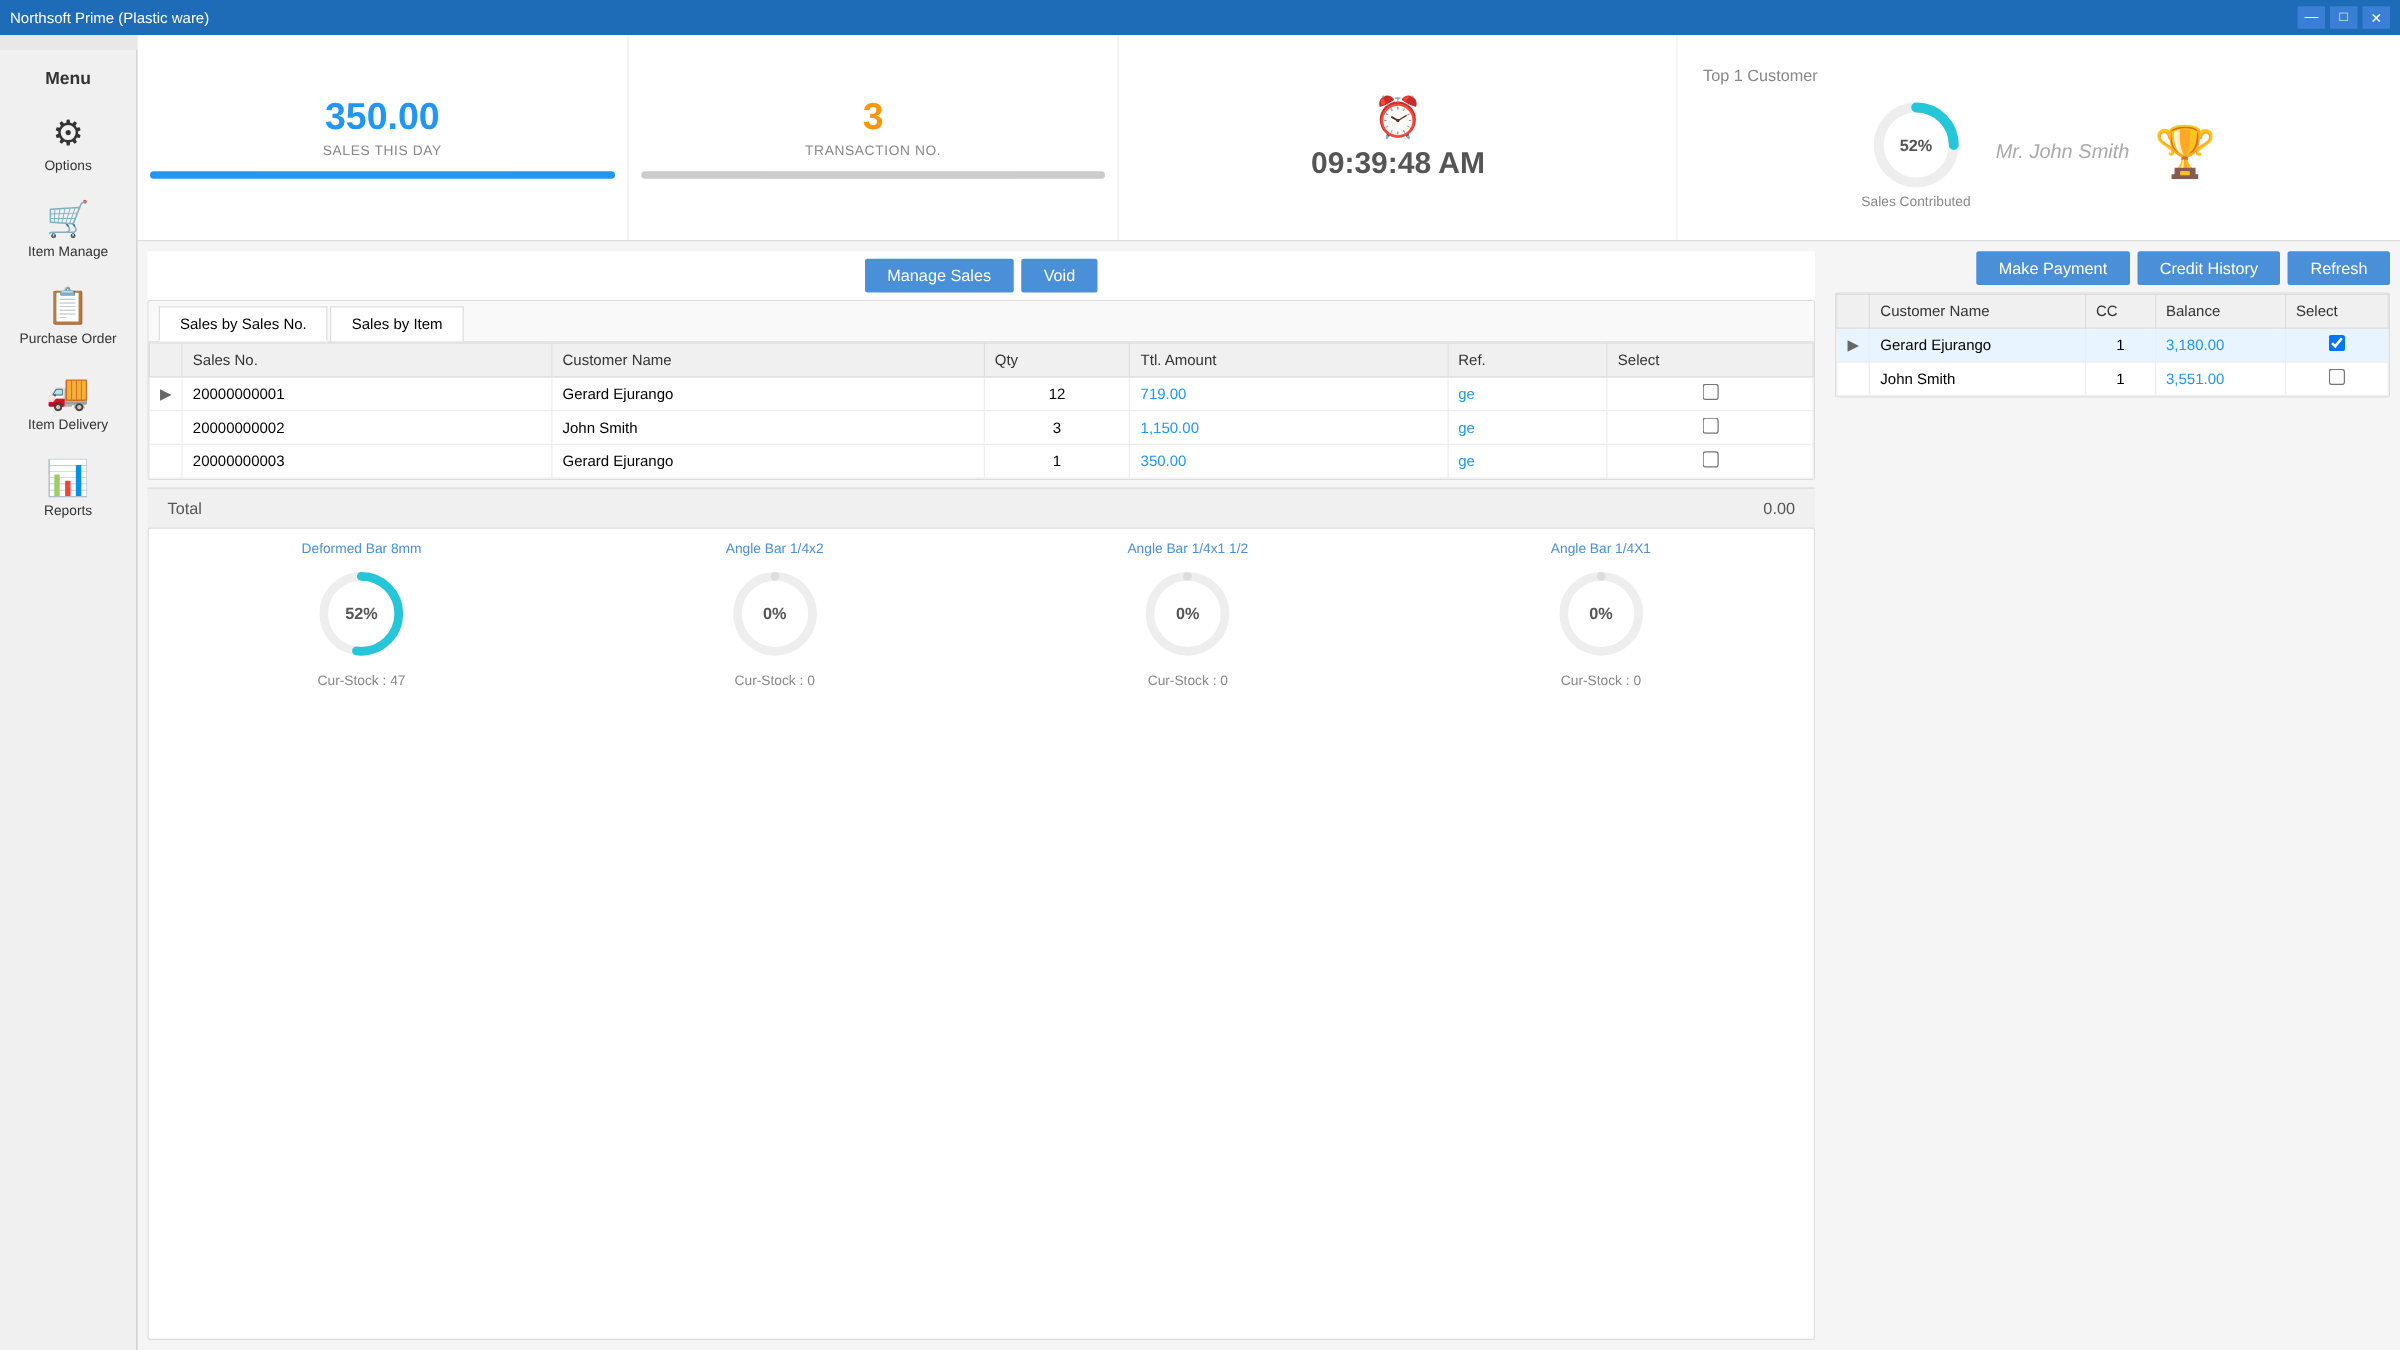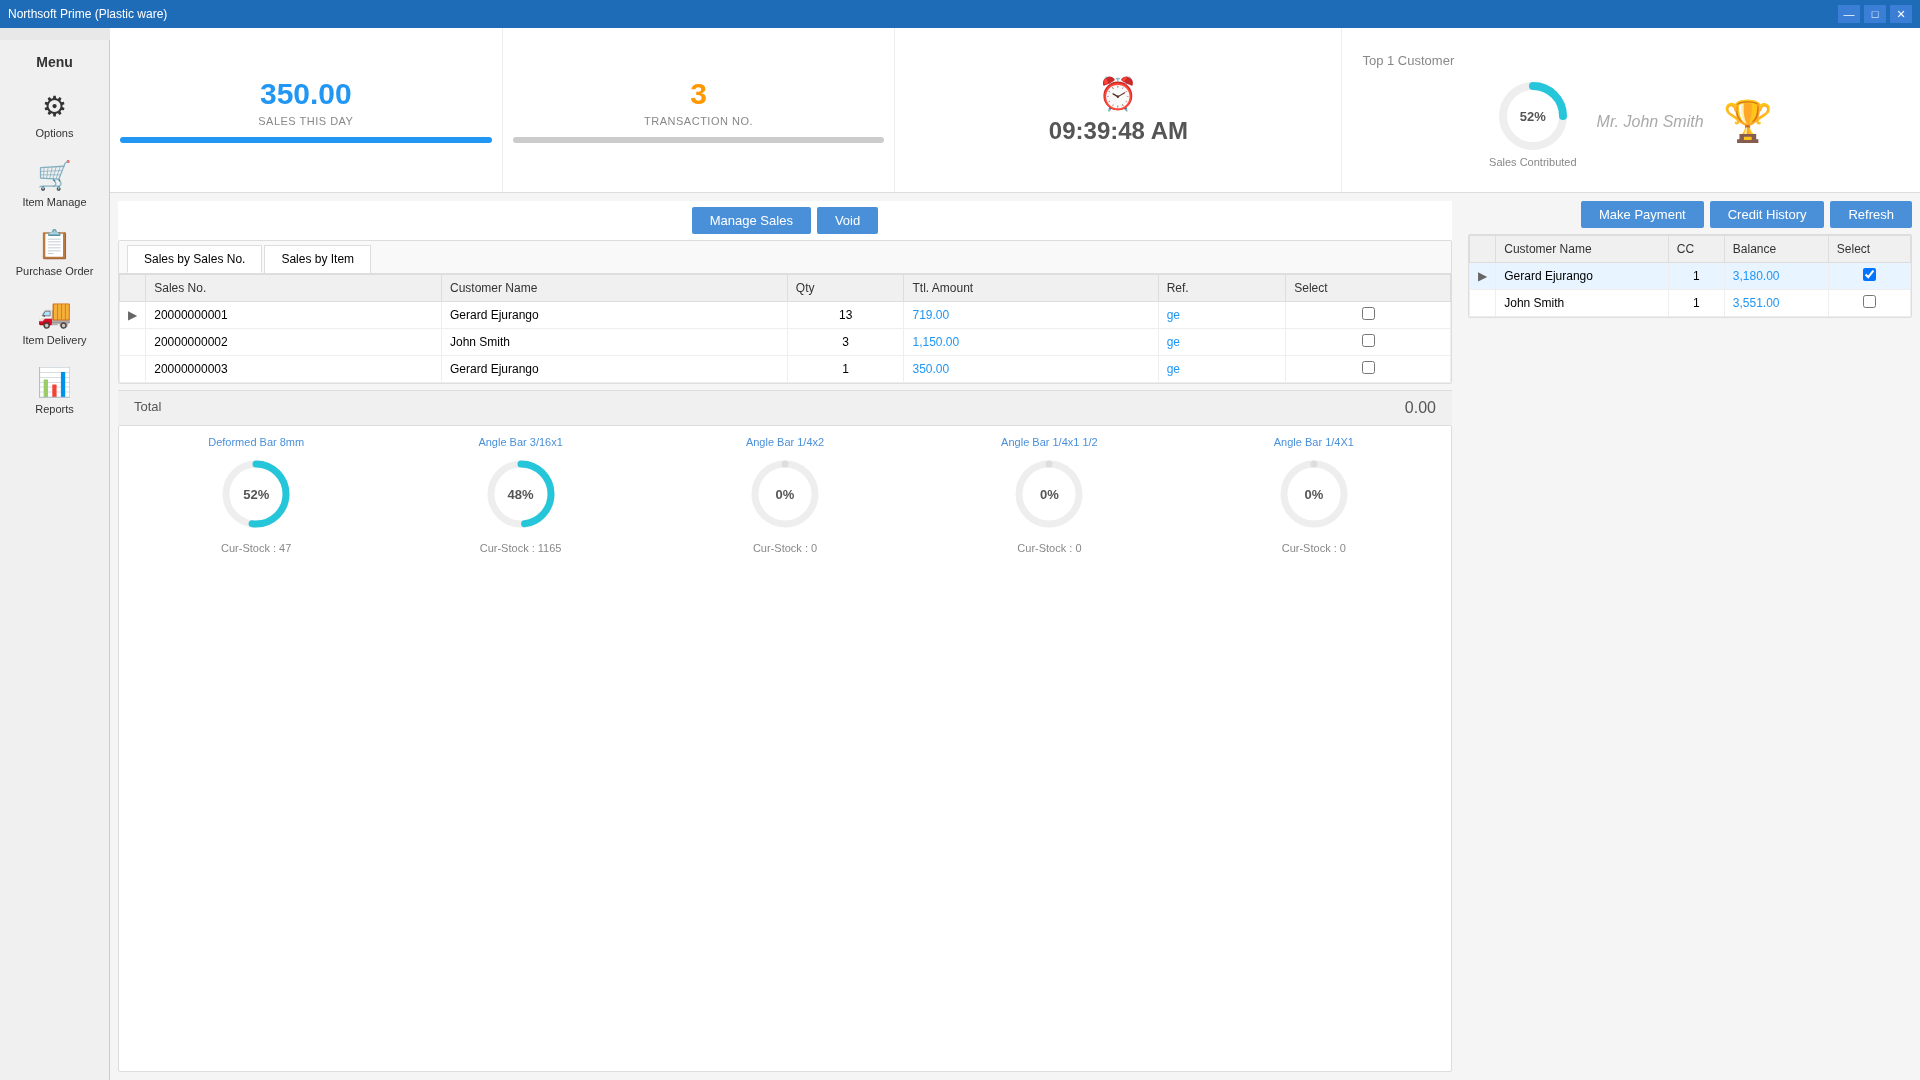--- a/index.html
+++ b/index.html
@@ -206,21 +206,21 @@
     
     .total-row {
       display: flex;
       justify-content: space-between;
       padding: 8px 16px;
       background: #f0f0f0;
       border-top: 1px solid #ddd;
       font-size: 13px;
       color: #555;
     }
-    .total-value { font-size: 16px; color: #555; }
+    .total-value { font-size: 13px; color: #555; }
 
     
     .top-selling-section {
       background: white;
       border: 1px solid #ddd;
       border-radius: 2px;
       padding: 10px;
       flex: 1;
       overflow: hidden;
     }
@@ -367,21 +367,21 @@
                 <th>Ttl. Amount</th>
                 <th>Ref.</th>
                 <th>Select</th>
               </tr>
             </thead>
             <tbody id="sales-tbody">
                 <tr>
     <td class="arrow-cell">▶</td>
     <td>20000000001</td>
     <td>Gerard Ejurangо</td>
-    <td style="text-align:center">13</td>
+    <td style="text-align:center">12</td>
     <td class="td-amount">719.00</td>
     <td class="td-ref">ge</td>
     <td style="text-align:center"><input type="checkbox" style=""></td>
   </tr>
                 <tr>
     <td class="arrow-cell"></td>
     <td>20000000002</td>
     <td>John Smith</td>
     <td style="text-align:center">3</td>
     <td class="td-amount">1,150.00</td>
@@ -411,31 +411,20 @@
               <div class="product-card">
     <div class="product-name">Deformed Bar 8mm</div>
     <div class="donut-container">
       <svg viewBox="0 0 80 80">
         <circle cx="40" cy="40" r="30" fill="none" stroke="#eee" stroke-width="7"></circle>
         <circle cx="40" cy="40" r="30" fill="none" stroke="#26c6da" stroke-width="7" stroke-dasharray="98.01769079200155 90.47786842338603" stroke-linecap="round" transform="rotate(-90 40 40)"></circle>
       </svg>
       <div class="donut-label">52%</div>
     </div>
     <div class="cur-stock">Cur-Stock : 47</div>
-  </div>
-              <div class="product-card">
-    <div class="product-name">Angle Bar 3/16x1</div>
-    <div class="donut-container">
-      <svg viewBox="0 0 80 80">
-        <circle cx="40" cy="40" r="30" fill="none" stroke="#eee" stroke-width="7"></circle>
-        <circle cx="40" cy="40" r="30" fill="none" stroke="#26c6da" stroke-width="7" stroke-dasharray="90.47786842338603 98.01769079200155" stroke-linecap="round" transform="rotate(-90 40 40)"></circle>
-      </svg>
-      <div class="donut-label">48%</div>
-    </div>
-    <div class="cur-stock">Cur-Stock : 1165</div>
   </div>
               <div class="product-card">
     <div class="product-name">Angle Bar 1/4x2</div>
     <div class="donut-container">
       <svg viewBox="0 0 80 80">
         <circle cx="40" cy="40" r="30" fill="none" stroke="#eee" stroke-width="7"></circle>
         <circle cx="40" cy="40" r="30" fill="none" stroke="#ddd" stroke-width="7" stroke-dasharray="0 188.49555921538757" stroke-linecap="round" transform="rotate(-90 40 40)"></circle>
       </svg>
       <div class="donut-label">0%</div>
     </div>

